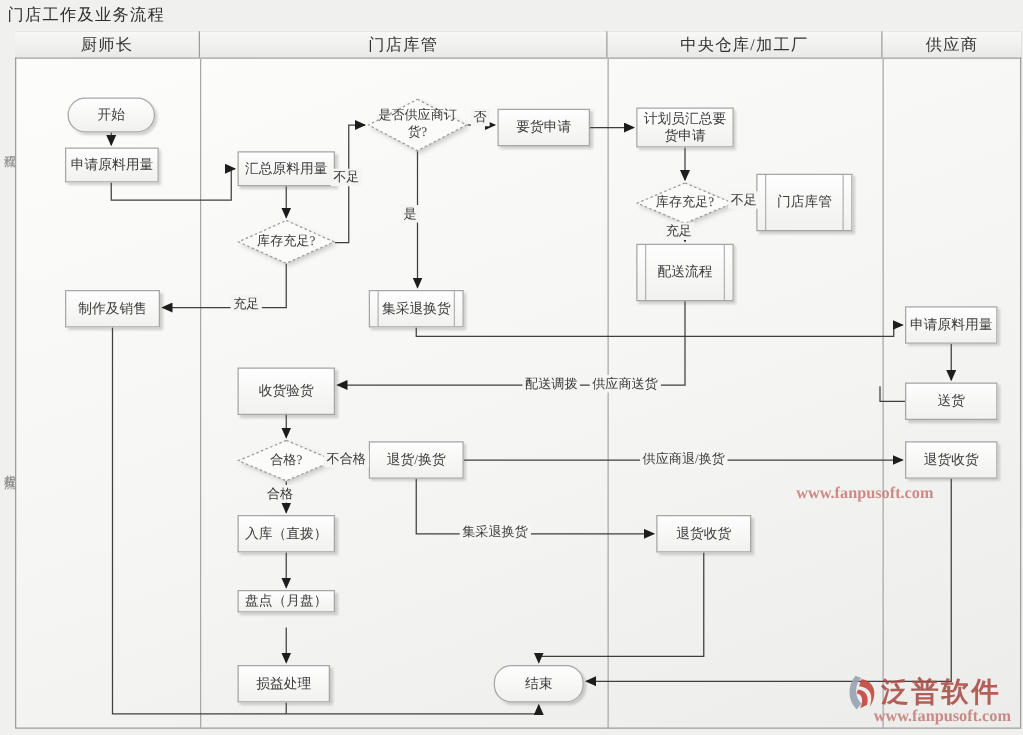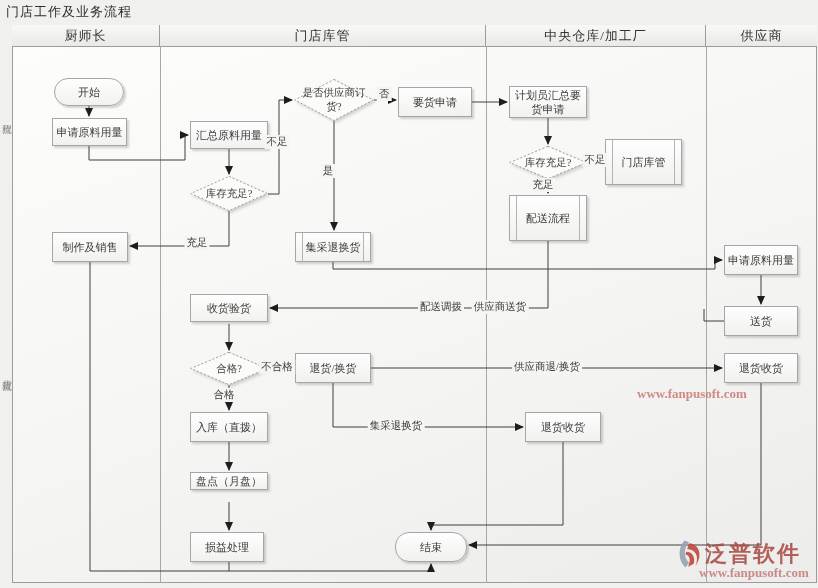--- a/index.html
+++ b/index.html
@@ -161,21 +161,21 @@
   </div>
   <div class="node diamond" style="left:190px;top:176px;width:78px;height:35px">
     <svg class="dshape" viewBox="0 0 100 100" preserveAspectRatio="none">
         <polygon points="50,1 99,50 50,99 1,50"></polygon>
       </svg>
     <span class="nlabel">库存充足?</span>
   </div>
   <div class="node rect predef" style="left:295px;top:232px;width:76px;height:30px">
     <span class="nlabel">集采退换货</span>
   </div>
-  <div class="node rect" style="left:190px;top:294px;width:78px;height:28px">
+  <div class="node rect" style="left:190px;top:294px;width:78px;height:38px">
     <span class="nlabel">收货验货</span>
   </div>
   <div class="node rect" style="left:295px;top:353px;width:76px;height:30px">
     <span class="nlabel">退货/换货</span>
   </div>
   <div class="node diamond" style="left:190px;top:352px;width:78px;height:33px">
     <svg class="dshape" viewBox="0 0 100 100" preserveAspectRatio="none">
         <polygon points="50,1 99,50 50,99 1,50"></polygon>
       </svg>
     <span class="nlabel">合格?</span>

